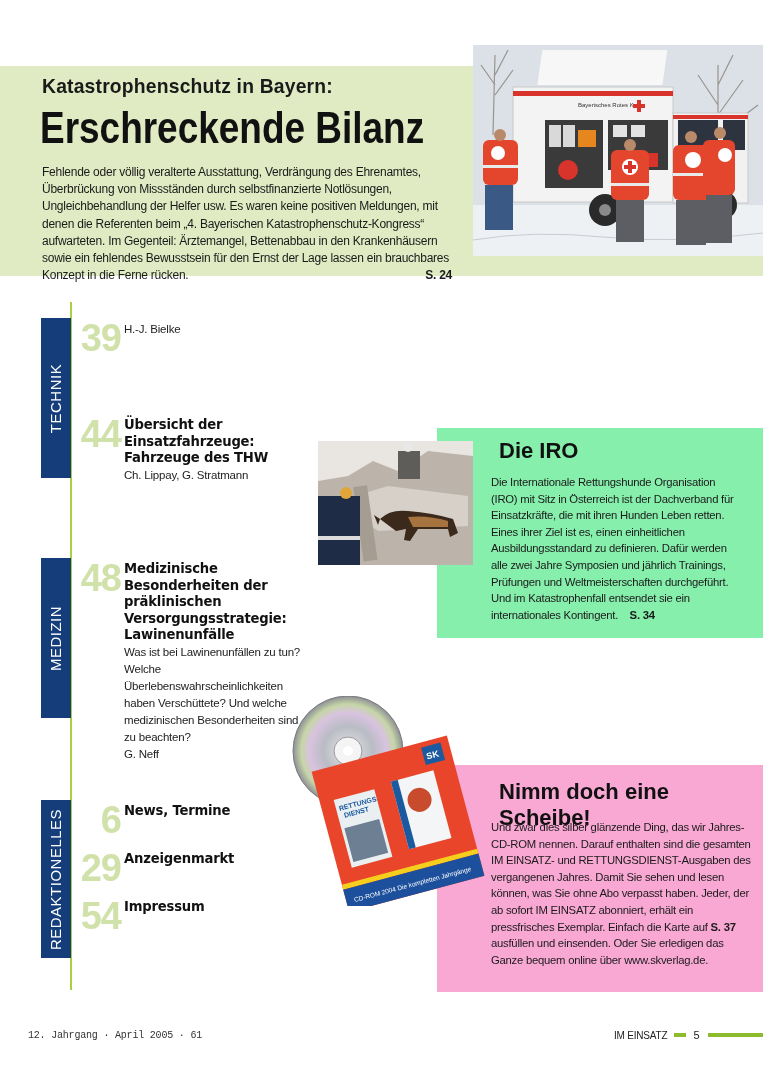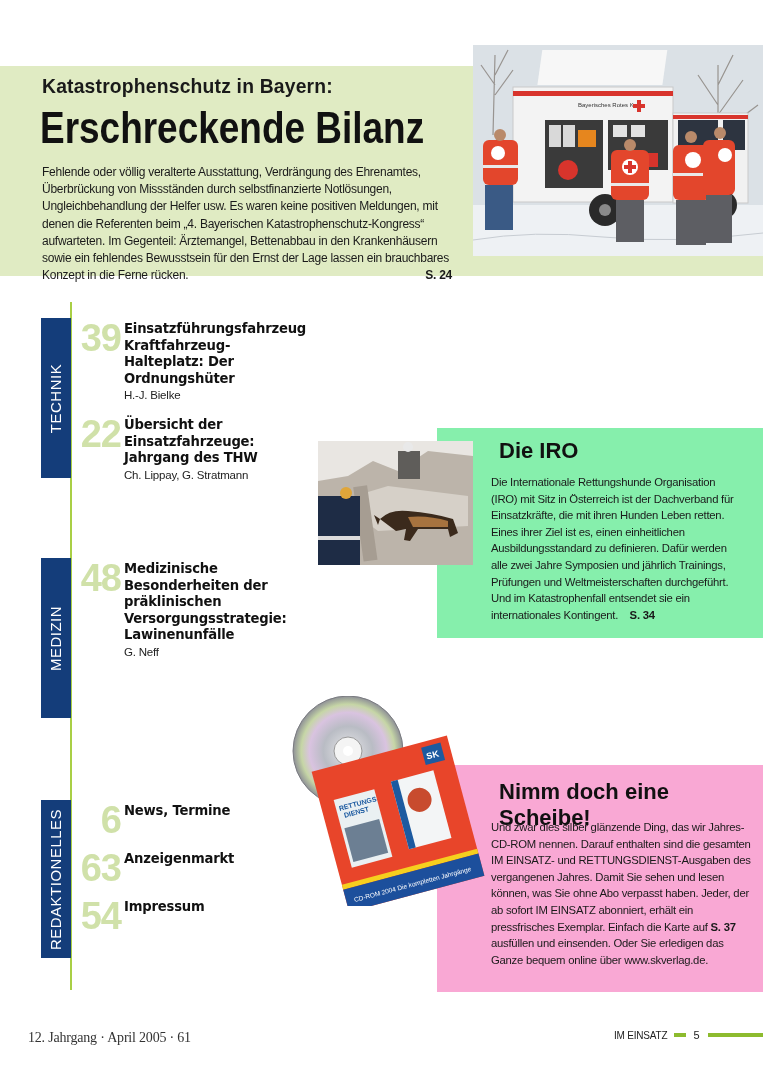--- a/index.html
+++ b/index.html
@@ -90,21 +90,21 @@
   
   .cd-box {
     position: absolute; left: 437px; top: 765px; width: 326px; height: 227px;
     background: #f9a8d4;
   }
   .cd-graphic { position: absolute; left: 288px; top: 696px; width: 200px; height: 210px; }
 
   
   .footer-left {
     position: absolute; left: 28px; top: 1030px;
-    font-size: 14px; color: #333; font-family: Liberation Serif, serif;
+    font-size: 10px; color: #333; font-family: Liberation Mono, monospace;
     letter-spacing: -0.2px;
   }
   .footer-right {
     position: absolute; left: 614px; top: 1027px; height: 16px;
     display: flex; align-items: center;
     font-size: 10px; color: #222; font-family: "Liberation Sans", sans-serif;
   }
   .footer-right .mag { letter-spacing: -0.2px; }
   .footer-right .dash { display: inline-block; width: 12px; height: 4px; background: #8dbb2e; margin: 0 7px; }
   .footer-right .pnum { font-size: 11px; }
@@ -198,48 +198,48 @@
 <div class="section-tab" style="top:558px;height:160px;">
   <span>MEDIZIN</span>
 </div>
 <div class="section-tab" style="top:800px;height:158px;">
   <span>REDAKTIONELLES</span>
 </div>
 
 <div class="toc-item" style="top:321px;">
   <div class="toc-num">39</div>
   <div class="toc-body">
-    <div class="toc-title">Einsatzführungsfahrzeug Kraftfahrzeug-Halteplatz: Der Ordnungshüter</div>
     <div class="toc-author">H.-J. Bielke</div>
   </div>
 </div>
 <div class="toc-item" style="top:417px;">
-  <div class="toc-num">22</div>
-  <div class="toc-body">
-    <div class="toc-title" style="width:170px;">Übersicht der Einsatzfahrzeuge: Jahrgang des THW</div>
+  <div class="toc-num">44</div>
+  <div class="toc-body">
+    <div class="toc-title" style="width:170px;">Übersicht der Einsatzfahrzeuge: Fahrzeuge des THW</div>
     <div class="toc-author">Ch. Lippay, G. Stratmann</div>
   </div>
 </div>
 
 <div class="toc-item" style="top:561px;">
   <div class="toc-num">48</div>
   <div class="toc-body">
     <div class="toc-title" style="width:180px;">Medizinische Besonderheiten der präklinischen Versorgungsstrategie: Lawinenunfälle</div>
+    <div class="toc-desc" style="width:180px;">Was ist bei Lawinenunfällen zu tun? Welche Überlebenswahrscheinlichkeiten haben Verschüttete? Und welche medizinischen Besonderheiten sind zu beachten?</div>
     <div class="toc-author">G. Neff</div>
   </div>
 </div>
 
 <div class="toc-item" style="top:803px;">
   <div class="toc-num">6</div>
   <div class="toc-body">
     <div class="toc-title">News, Termine</div>
   </div>
 </div>
 <div class="toc-item" style="top:851px;">
-  <div class="toc-num">63</div>
+  <div class="toc-num">29</div>
   <div class="toc-body">
     <div class="toc-title">Anzeigenmarkt</div>
   </div>
 </div>
 <div class="toc-item" style="top:899px;">
   <div class="toc-num">54</div>
   <div class="toc-body">
     <div class="toc-title">Impressum</div>
   </div>
 </div>

